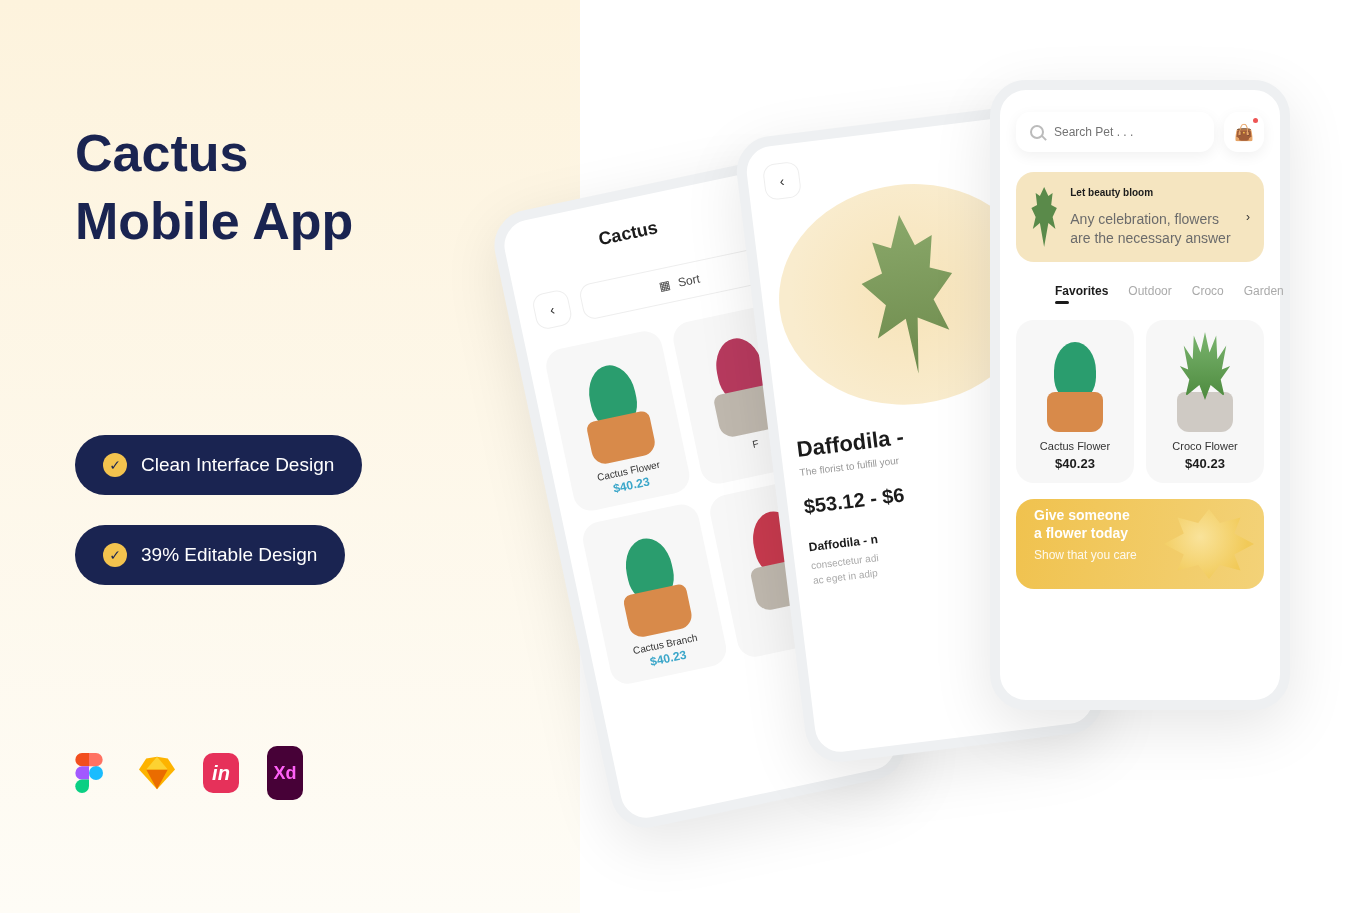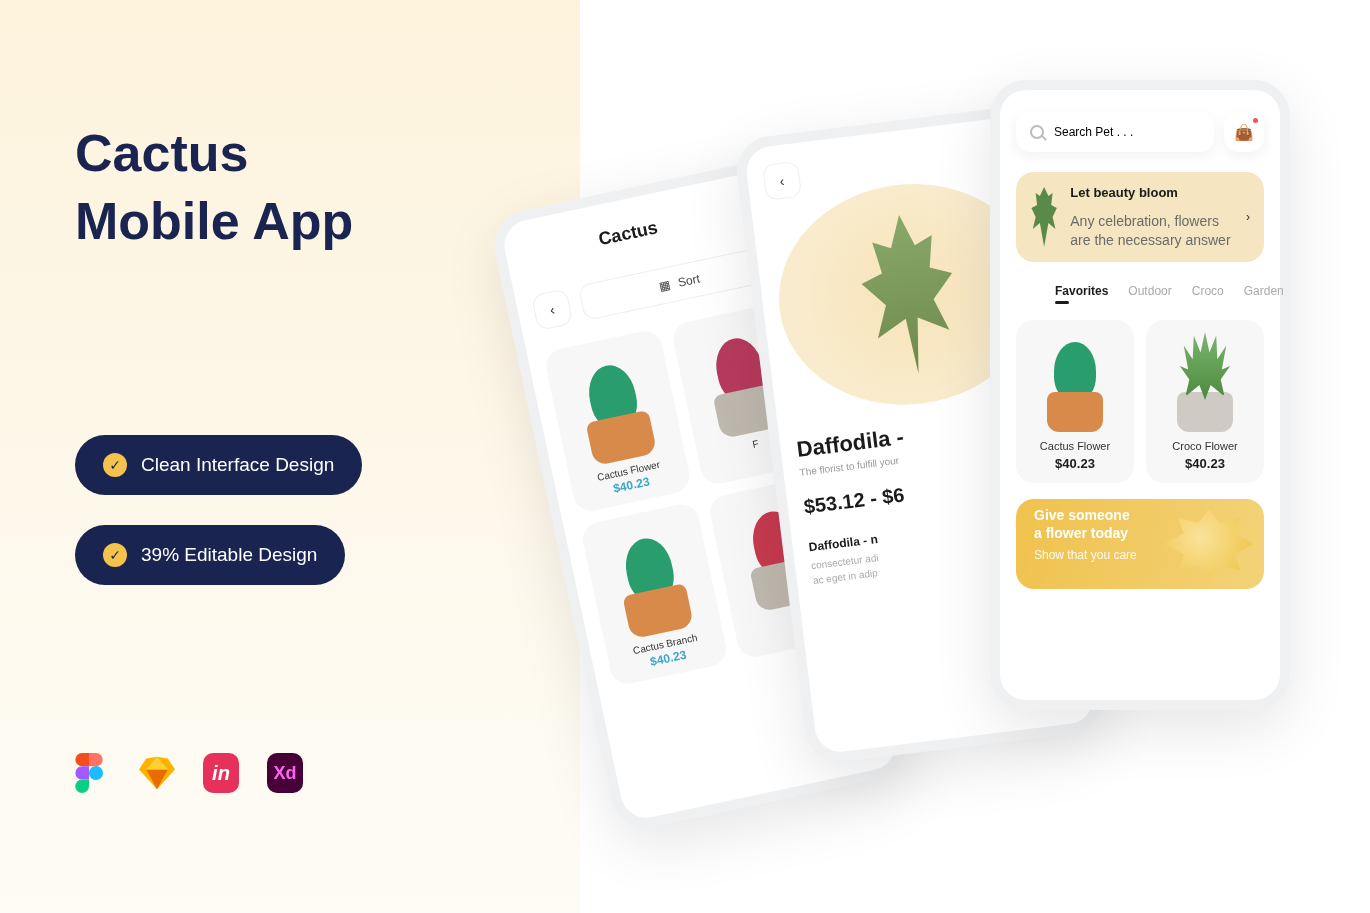--- a/index.html
+++ b/index.html
@@ -33,21 +33,21 @@
     background: #f3c34e; display: flex; align-items: center; justify-content: center;
     margin-right: 14px; color: #1a2451; font-size: 14px;
   }
   .tool-icons {
     display: flex; gap: 28px; margin-top: 140px; align-items: center;
   }
   .tool-icons .tool { width: 36px; height: 36px; display:flex; align-items:center; }
   .figma svg { width: 28px; height: 40px; }
   .sketch svg { width: 40px; height: 36px; }
   .invision { width: 40px; height: 40px; border-radius: 10px; background: #e6315a; color:#fff; font-weight:700; font-size:20px; display:flex;align-items:center;justify-content:center; font-style: italic; }
-  .xd { width: 40px; height: 40px; border-radius: 10px; background: #470137; color:#ff61f6; font-weight:700; font-size:18px; display:flex;align-items:center;justify-content:center; }
+  .xd { width: 40px; height: 54px; border-radius: 10px; background: #470137; color:#ff61f6; font-weight:700; font-size:18px; display:flex;align-items:center;justify-content:center; }
 
   .phones { position: absolute; right: 60px; top: 40px; width: 740px; height: 840px; }
 
   .phone {
     position: absolute;
     width: 300px; height: 630px;
     background: #fff; border-radius: 36px;
     box-shadow: 0 18px 60px rgba(0,0,0,0.10);
     border: 10px solid #eef0f2;
     padding: 18px 16px;
@@ -104,40 +104,40 @@
   .phone2 .p2-h2 { font-size: 12px; font-weight: 700; color:#1b1b1b; margin-top: 22px; }
   .phone2 .p2-body { font-size: 10px; color:#aaa; margin-top: 4px; line-height: 1.5; }
 
   
   .phone3 { left: 420px; top: 40px; z-index: 3; }
   .phone3 .search-row { display:flex; gap: 10px; align-items:center; margin-top: 4px; }
   .phone3 .search {
     flex:1; height: 40px; background:#fff; border-radius: 14px;
     box-shadow: 0 4px 14px rgba(0,0,0,0.06);
     display:flex; align-items:center; padding: 0 14px; gap:10px;
-    color:#000000; font-size:12px;
+    color:#737373; font-size:12px;
   }
   .phone3 .search .mag { width:14px; height:14px; border:2px solid #bbb; border-radius:50%; position:relative; }
   .phone3 .search .mag::after { content:''; position:absolute; width:6px; height:2px; background:#bbb; right:-5px; bottom:-2px; transform:rotate(45deg); }
   .phone3 .bag {
     width: 40px; height: 40px; border-radius: 14px; background:#fff;
     box-shadow: 0 4px 14px rgba(0,0,0,0.06);
     display:flex; align-items:center; justify-content:center; position:relative;
   }
   .phone3 .bag .dot { position:absolute; top:6px; right:6px; width:5px; height:5px; border-radius:50%; background:#e55; }
   .phone3 .banner1 {
     margin-top: 20px; height: 90px; border-radius: 18px;
     background: #f5e5c0; display:flex; align-items:center; padding: 12px 14px; gap: 12px;
   }
   .phone3 .banner1 .bplant {
     width: 54px; height: 60px;
     background: #5a8a4a;
     clip-path: polygon(50% 0, 65% 15%, 80% 10%, 75% 30%, 95% 35%, 80% 50%, 90% 70%, 65% 60%, 50% 100%, 35% 60%, 10% 70%, 20% 50%, 5% 35%, 25% 30%, 20% 10%, 35% 15%);
   }
-  .phone3 .banner1 .btxt .bt1 { font-size:13px; font-weight:700; color:#1b1b1b; }
+  .phone3 .banner1 .btxt .bt1 { font-size:10px; font-weight:700; color:#1b1b1b; }
   .phone3 .banner1 .btxt .bt2 { font-size:14px; color:#6b6b6b; margin-top:12px; line-height:1.3; }
   .phone3 .banner1 .chev { margin-left:auto; font-size:12px; color:#333; }
   .phone3 .tabs { display:flex; gap: 20px; margin-top: 22px; font-size:12px; align-items:center;padding-left:39px; }
   .phone3 .tabs .tab { color:#aaa; cursor:pointer; }
   .phone3 .tabs .tab.active { color:#1b1b1b; font-weight:700; position:relative; }
   .phone3 .tabs .tab.active::after { content:''; position:absolute; left:0; bottom:-6px; width:14px; height:3px; background:#1b1b1b; border-radius:2px; }
   .phone3 .cards { display:flex; gap:12px; margin-top: 22px; }
   .phone3 .pcard {
     flex:1; background:#f7f7f7; border-radius: 18px; padding: 12px 8px;
     display:flex; flex-direction:column; align-items:center;

